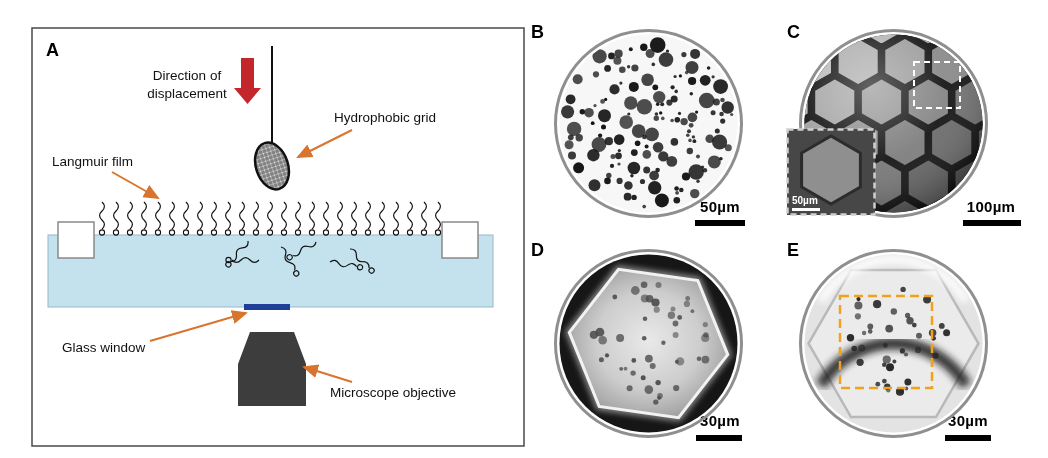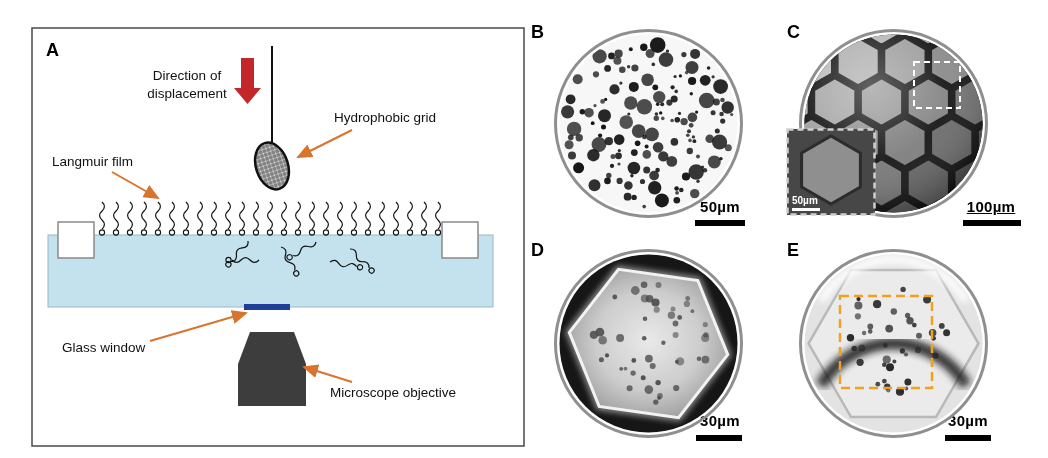--- a/index.html
+++ b/index.html
@@ -5,21 +5,21 @@
   * { margin:0; padding:0; box-sizing:border-box; }
   html,body { width:1048px; height:458px; background:#ffffff;
     font-family:"Liberation Sans", sans-serif; }
   .figure { position:relative; width:1048px; height:458px; background:#fff; }
   svg.abs { position:absolute; }
   .panel-label-a { font-size:18px; font-weight:bold; fill:#000; }
   .ann { font-size:13.5px; fill:#111; }
   .plabel { position:absolute; font-size:18px; font-weight:bold; color:#000; }
   .sclabel { position:absolute; font-size:15px; font-weight:bold; color:#000;
     width:52px; text-align:center; letter-spacing:0.3px; }
-  .sclabel.wide { width:66px;text-decoration:underline; }
+  .sclabel.wide { width:66px; }
   .scbar { position:absolute; height:6px; background:#000; }
   .micro { z-index:1; }
   .inset { z-index:5; }
   .inset-scale-text { font-size:10px; fill:#ffffff; font-weight:bold; }
 </style>
 </head>
 <body>
 
 <div class="figure">
 

